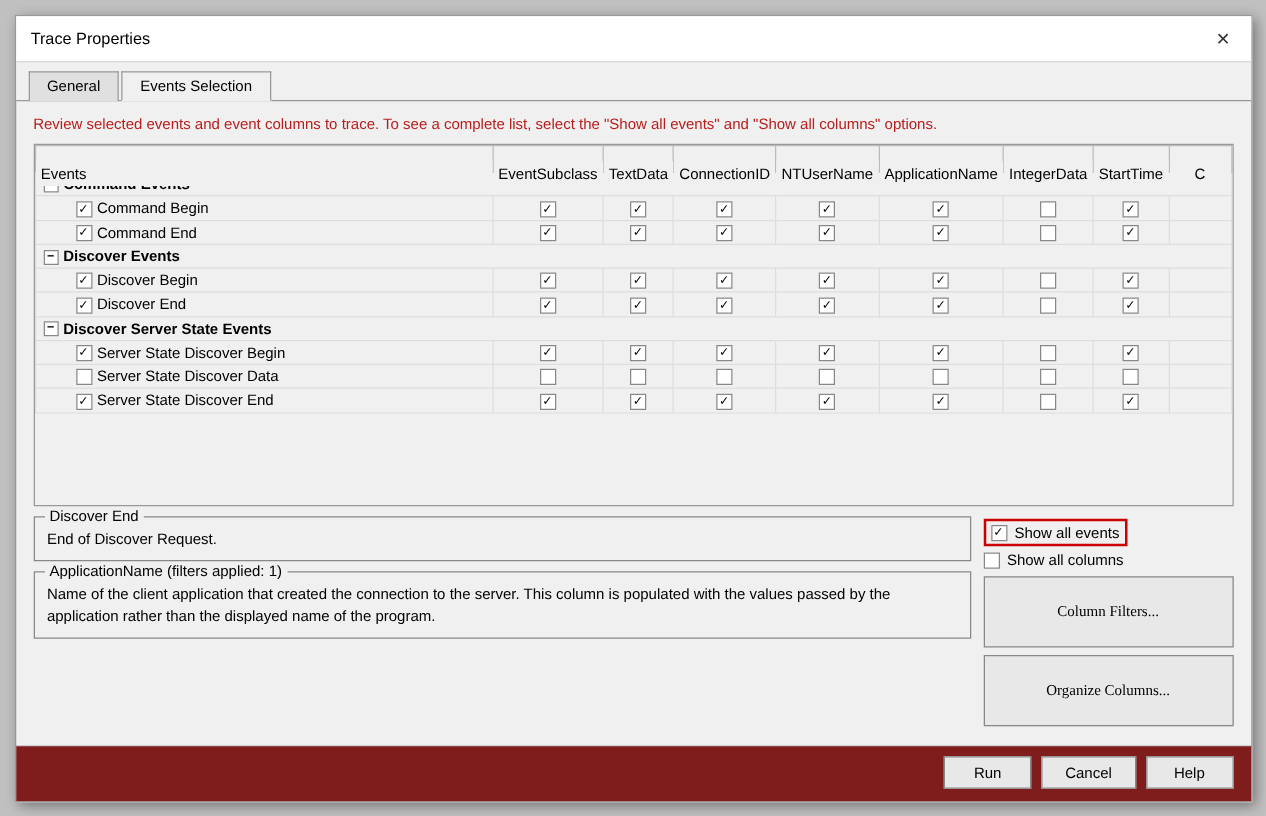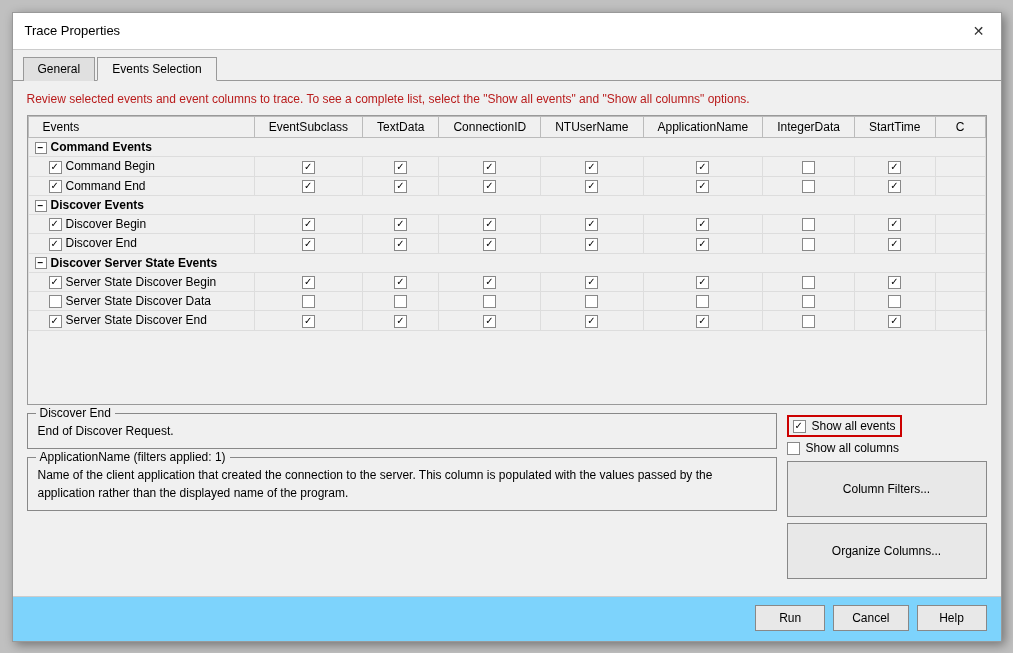--- a/index.html
+++ b/index.html
@@ -88,25 +88,25 @@
     }
     table {
       border-collapse: collapse;
       width: 100%;
       min-width: 700px;
       font-size: 12px;
     }
     thead th {
       background: #f0f0f0;
       border: 1px solid #bbb;
-      padding: 3px 14px;
+      padding: 3px 4px;
       text-align: left;
       font-weight: normal;
       position: sticky;
-      top: 0;
+      top: 12px;
       white-space: nowrap;
     }
     tbody td {
       border: 1px solid #ddd;
       padding: 2px 6px;
       white-space: nowrap;
     }
     .category-row td {
       background: #f0f0f0;
       font-weight: bold;
@@ -141,21 +141,21 @@
     .cb.checked::after {
       content: '✓';
       font-size: 10px;
       position: absolute;
       top: -1px;
       left: 1px;
       color: #000;
     }
     .cb.unchecked { background: #fff; }
     .event-name-cell {
-      padding-left: 20px;
+      padding-left: 32px;
     }
     .bottom-panels {
       display: flex;
       gap: 10px;
       margin-top: 8px;
     }
     .left-panels {
       flex: 1;
       display: flex;
       flex-direction: column;
@@ -217,28 +217,29 @@
     }
     .btn {
       background: #e8e8e8;
       border: 1px solid #888;
       padding: 20px 14px;
       font-size: 12px;
       cursor: pointer;
       min-width: 120px;
       text-align: center;
       color: #000;
+      font-family: Liberation Serif, serif;
     }
     .footer-buttons {
       display: flex;
       justify-content: flex-end;
       gap: 8px;
       padding: 8px 14px 10px;
       border-top: 1px solid #ccc;
-      background: #7dd3fc;
+      background: #7f1d1d;
     }
     .footer-btn {
       background: #e8e8e8;
       border: 1px solid #888;
       padding: 5px 18px;
       font-size: 12px;
       cursor: pointer;
       min-width: 70px;
       text-align: center;
     }

